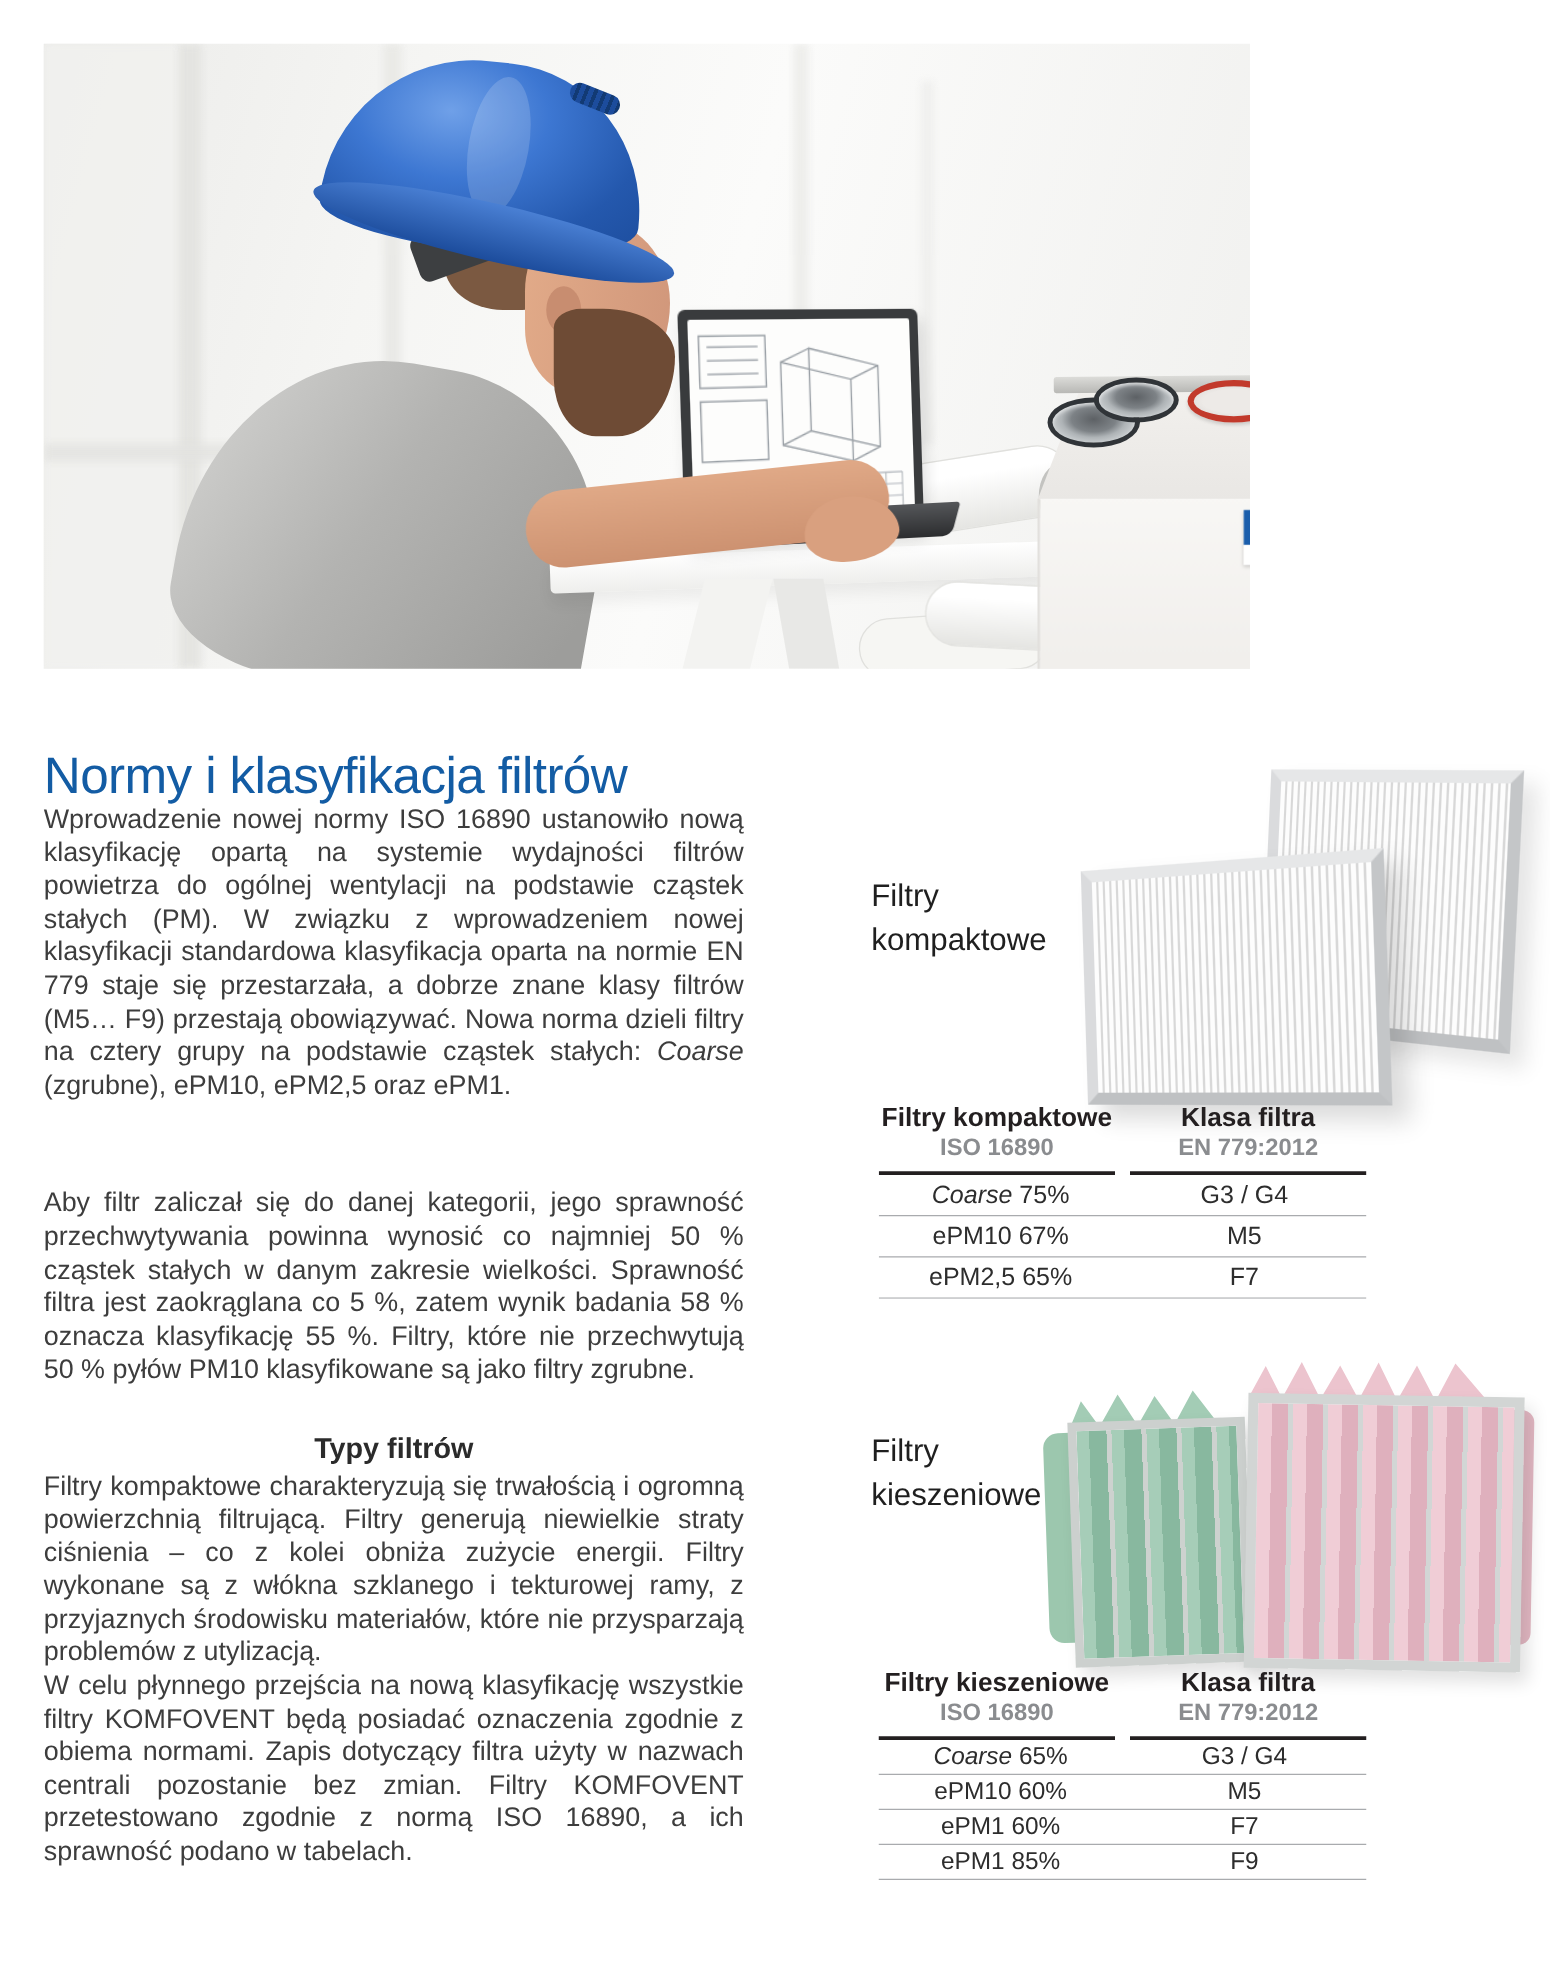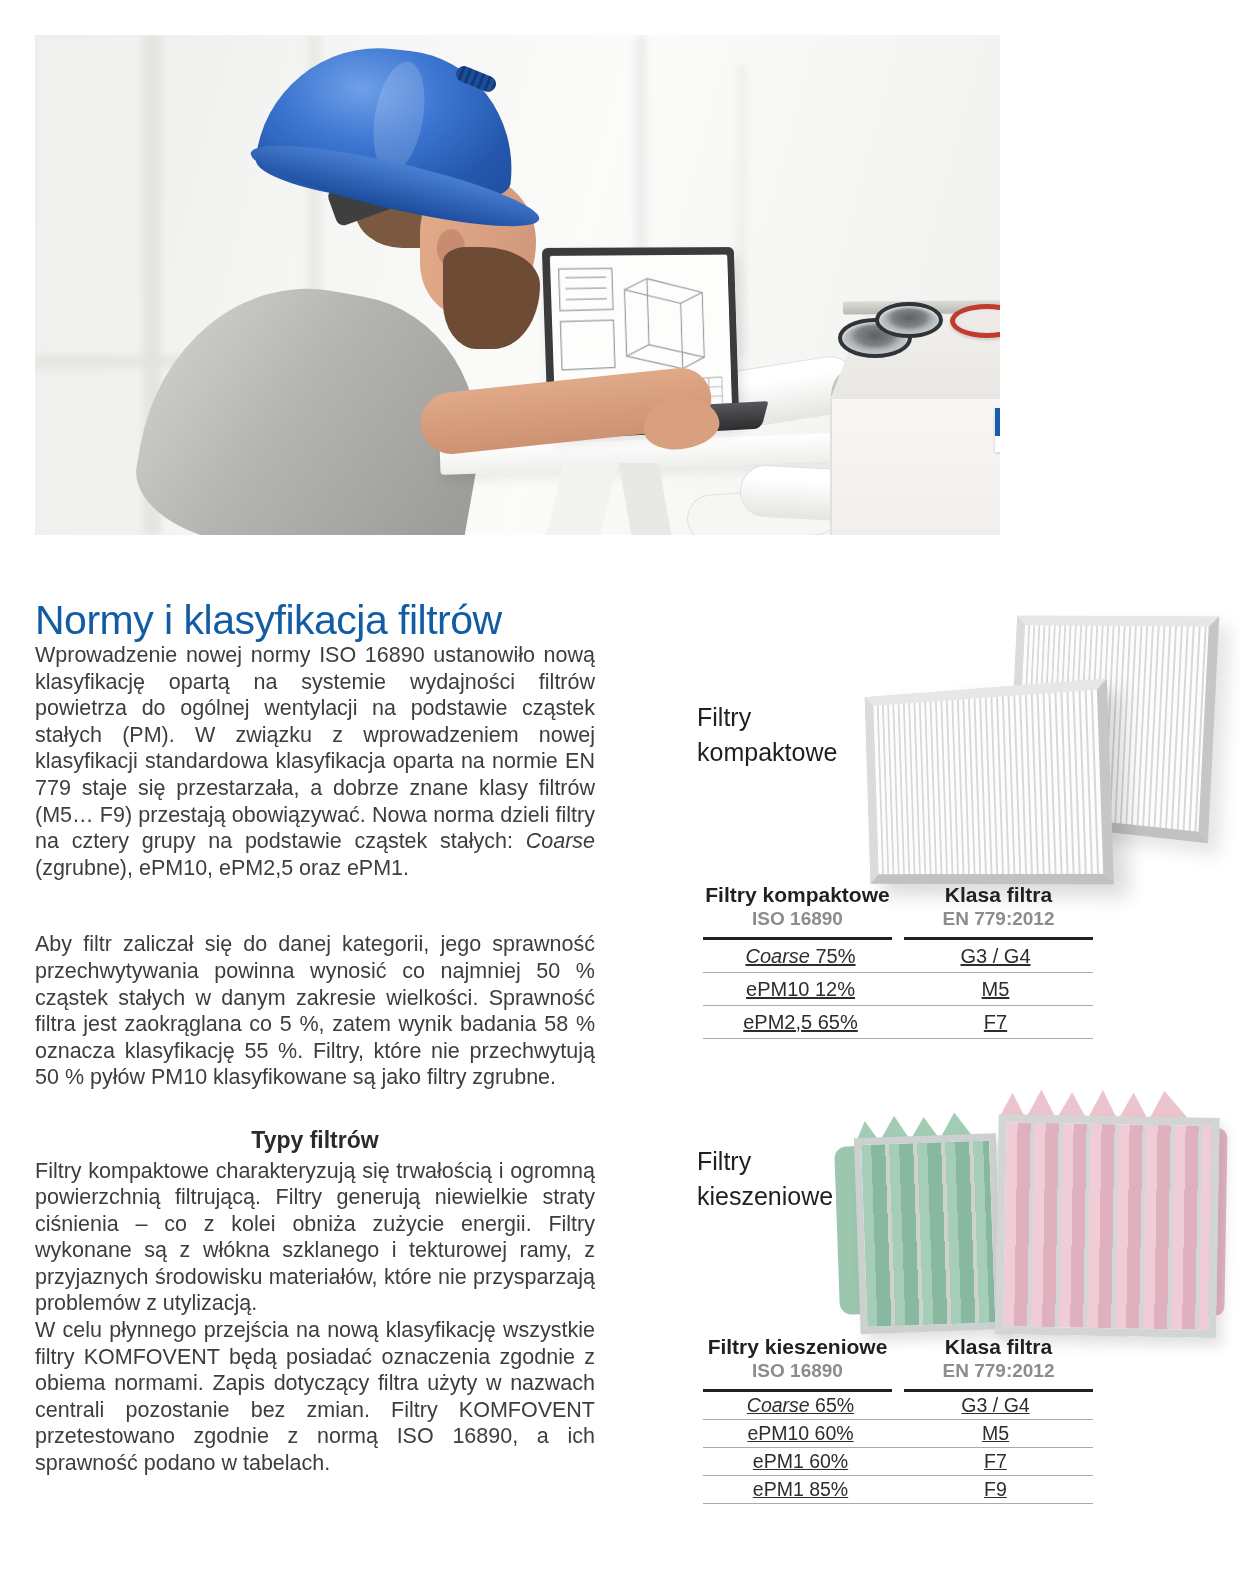--- a/index.html
+++ b/index.html
@@ -81,21 +81,21 @@
         font-style:italic;font-weight:bold;font-size:13.5px;letter-spacing:-.3px;}
   .label-white{height:16px;background:#ffffff;color:#1a5dab;display:flex;align-items:center;justify-content:center;
         font-weight:normal;font-size:9px;letter-spacing:1.6px;}
   .screw{left:1128px;top:385px;width:15px;height:15px;border-radius:50%;border:1px solid #8a8a88;
         background:radial-gradient(#dadad8,#9a9a98);}
 
   
   .title{left:35px;top:570px;width:700px;font-size:41px;font-weight:400;color:#135ca4;letter-spacing:-.5px;}
   .leftcol{left:35px;top:642px;width:560px;font-size:21.5px;line-height:26.6px;text-align:justify;color:#3d3d3d;}
   .leftcol p{margin:0;}
-  .leftcol .p2{margin-top:50px;}
+  .leftcol .p2{margin-top:68px;}
   .leftcol h3{margin:36px 0 4px 0;font-size:23px;font-weight:bold;color:#2b2b2b;text-align:center;}
   .leftcol .it{font-style:italic;}
 
   
   .fig-label{left:697px;width:180px;font-size:25px;line-height:35px;color:#1f1f1f;}
   .fig-label.compact{top:700px;}
   .fig-label.pocket{top:1144px;}
 
   .cf-wrap{left:840px;top:596px;width:372px;height:272px;}
   .cf-panel{position:absolute;border:10px solid;border-color:#e6e7e8 #c4c6c8 #bfc1c3 #dadbdd;
@@ -127,21 +127,21 @@
   .ftable.compact{top:884px;}
   .ftable.pocket{top:1336px;}
   .t-head{display:grid;grid-template-columns:1fr 1fr;column-gap:12px;text-align:center;}
   .t-hcell{border-bottom:3px solid #231f20;padding-bottom:8px;}
   .t-title{font-size:21px;font-weight:bold;color:#231f20;line-height:22px;}
   .t-sub{font-size:19px;font-weight:bold;color:#8a8c8f;line-height:21px;margin-top:2px;}
   .t-row{display:grid;grid-template-columns:1fr 1fr;align-items:center;text-align:center;
         border-bottom:1px solid #a9abae;}
   .ftable.compact .t-row{height:32px;font-size:20px;}
   .ftable.pocket .t-row{height:27px;font-size:19.5px;}
-  .t-cell{color:#2d2d2d;text-decoration:underline;}
+  .t-cell{color:#2d2d2d;}
   .t-cell .it{font-style:italic;}
 </style>
 </head>
 <body>
 
 <div class="page">
 
   <div class="hero">
     <div class="abs win-pane soft"></div>
     <div class="abs win-frame1 soft"></div>
@@ -236,21 +236,21 @@
       <div class="t-hcell">
         <div class="t-title">Klasa filtra</div>
         <div class="t-sub">EN 779:2012</div>
       </div>
     </div>
     <div class="t-row">
       <div class="t-cell"><span class="it">Coarse</span><span> 75%</span></div>
       <div class="t-cell">G3 / G4</div>
     </div>
     <div class="t-row">
-      <div class="t-cell"><span class="it"></span><span>ePM10 12%</span></div>
+      <div class="t-cell"><span class="it"></span><span>ePM10 67%</span></div>
       <div class="t-cell">M5</div>
     </div>
     <div class="t-row">
       <div class="t-cell"><span class="it"></span><span>ePM2,5 65%</span></div>
       <div class="t-cell">F7</div>
     </div>
   </div>
 
   <div class="abs fig-label pocket">Filtry kieszeniowe</div>
   <div class="abs pf-wrap">

